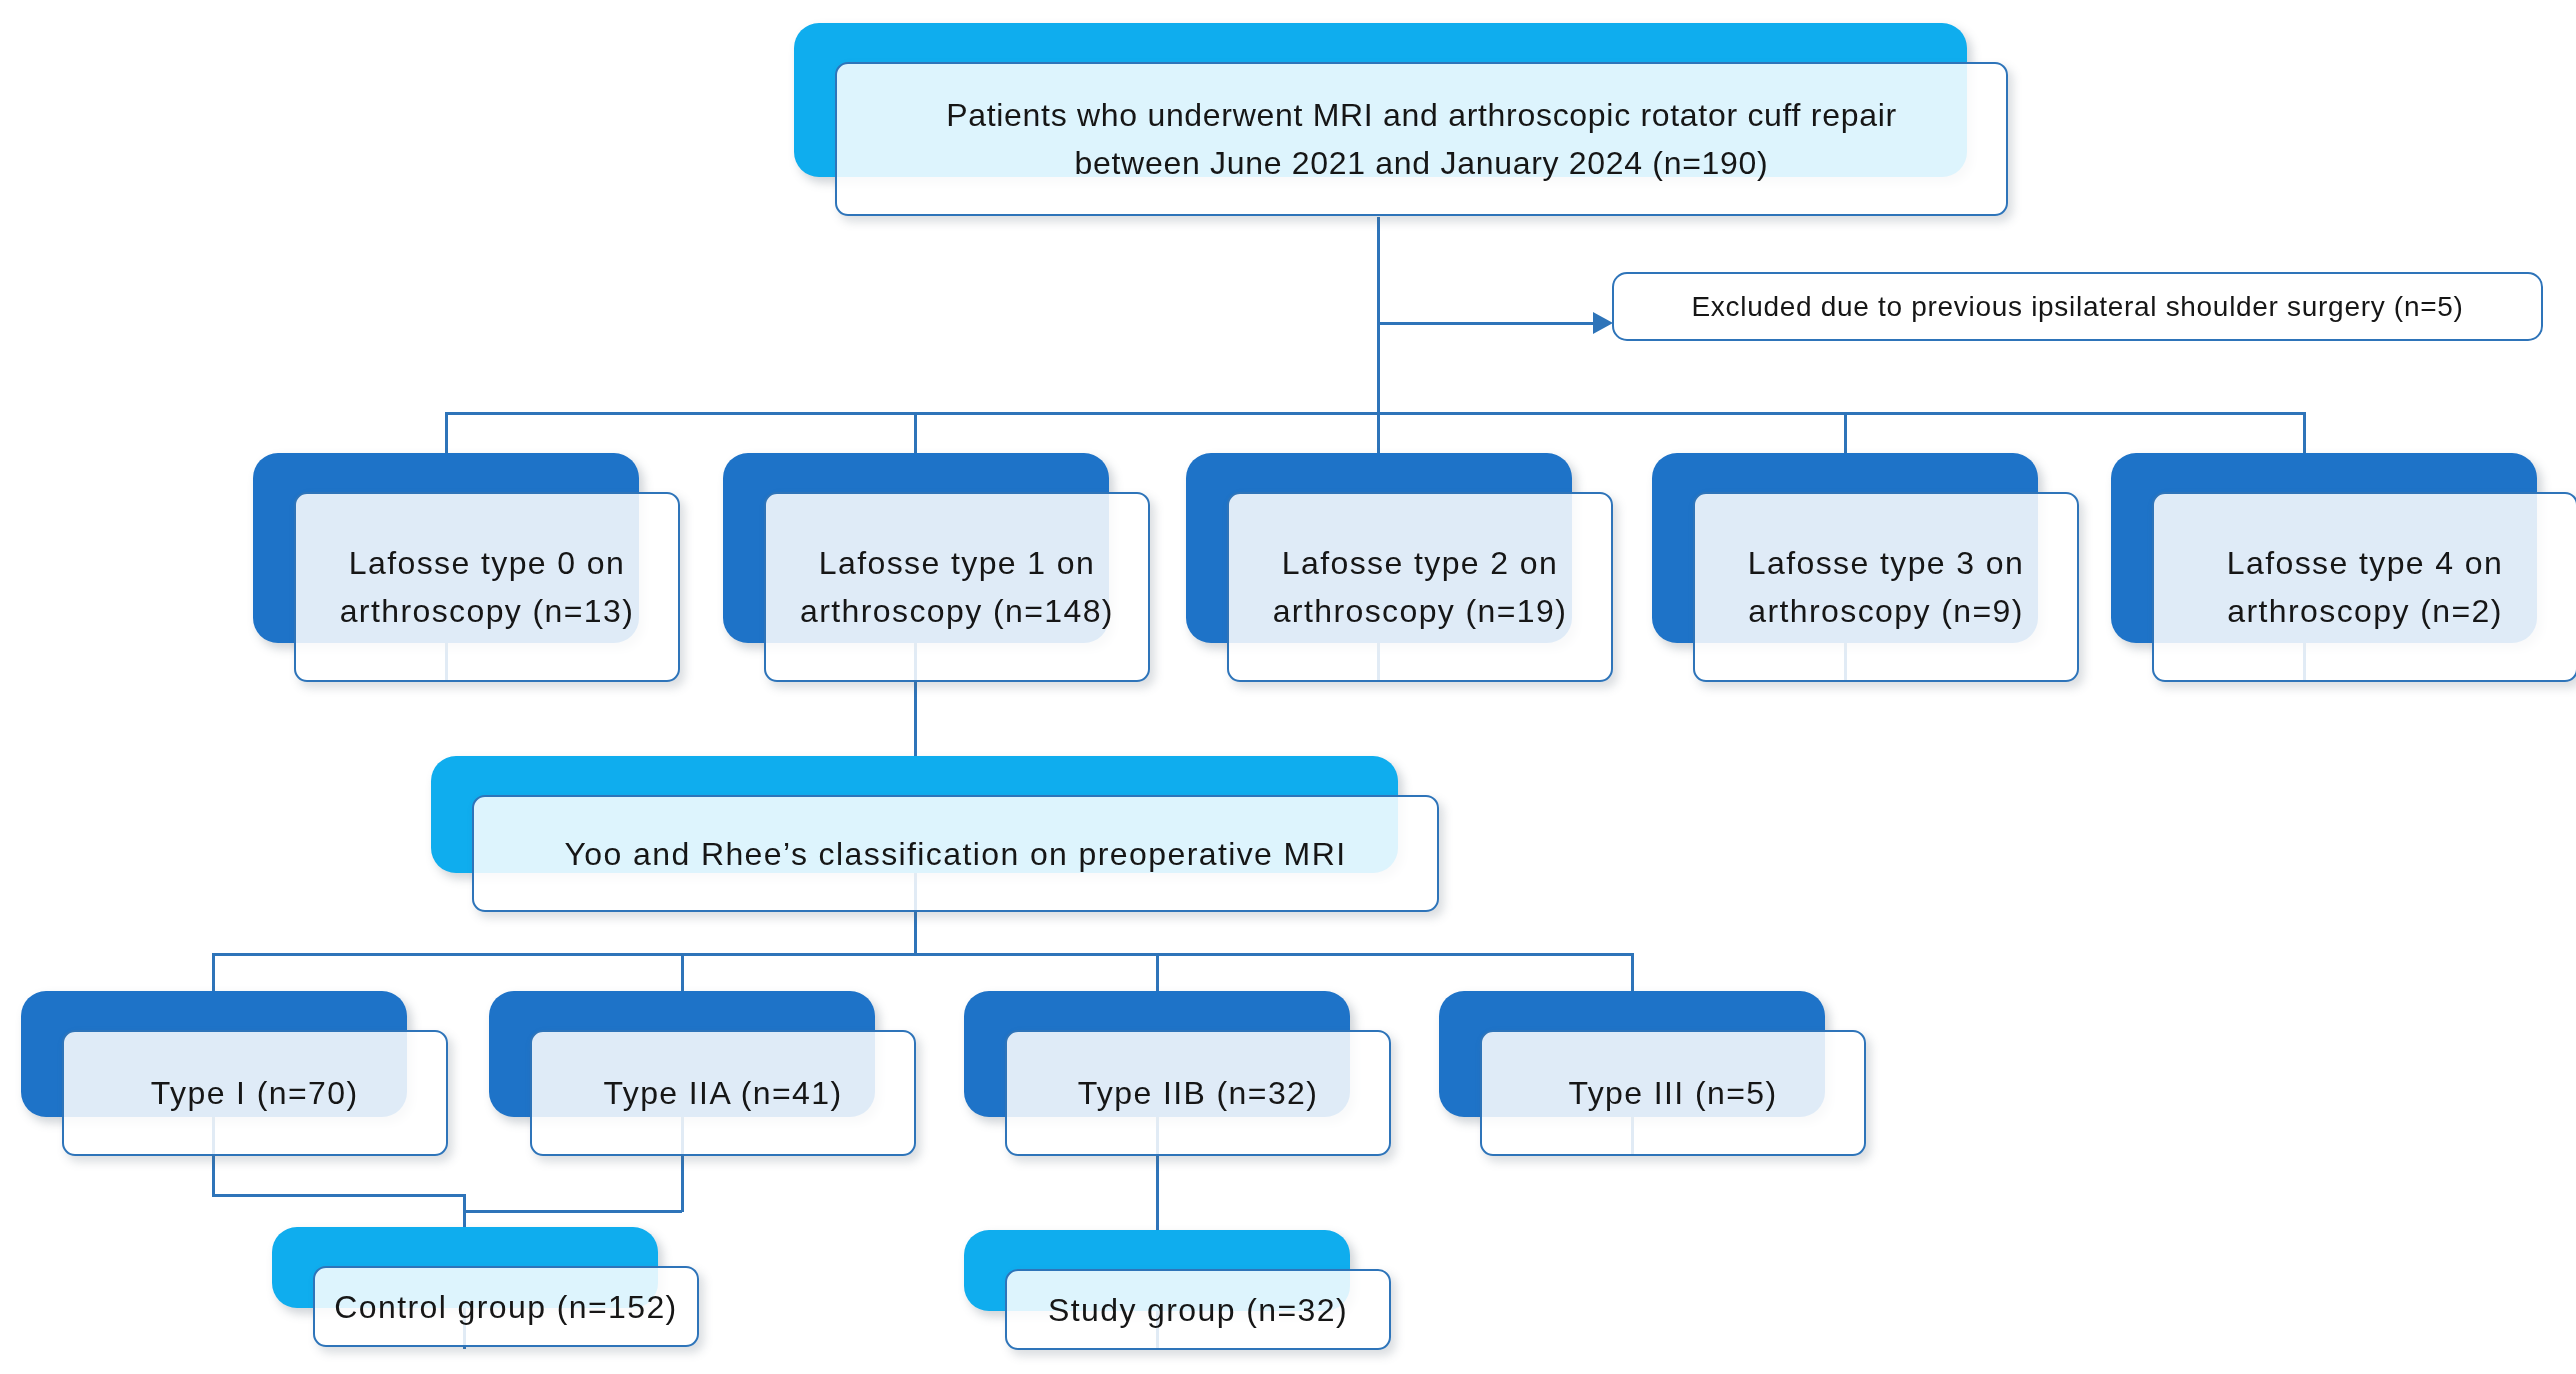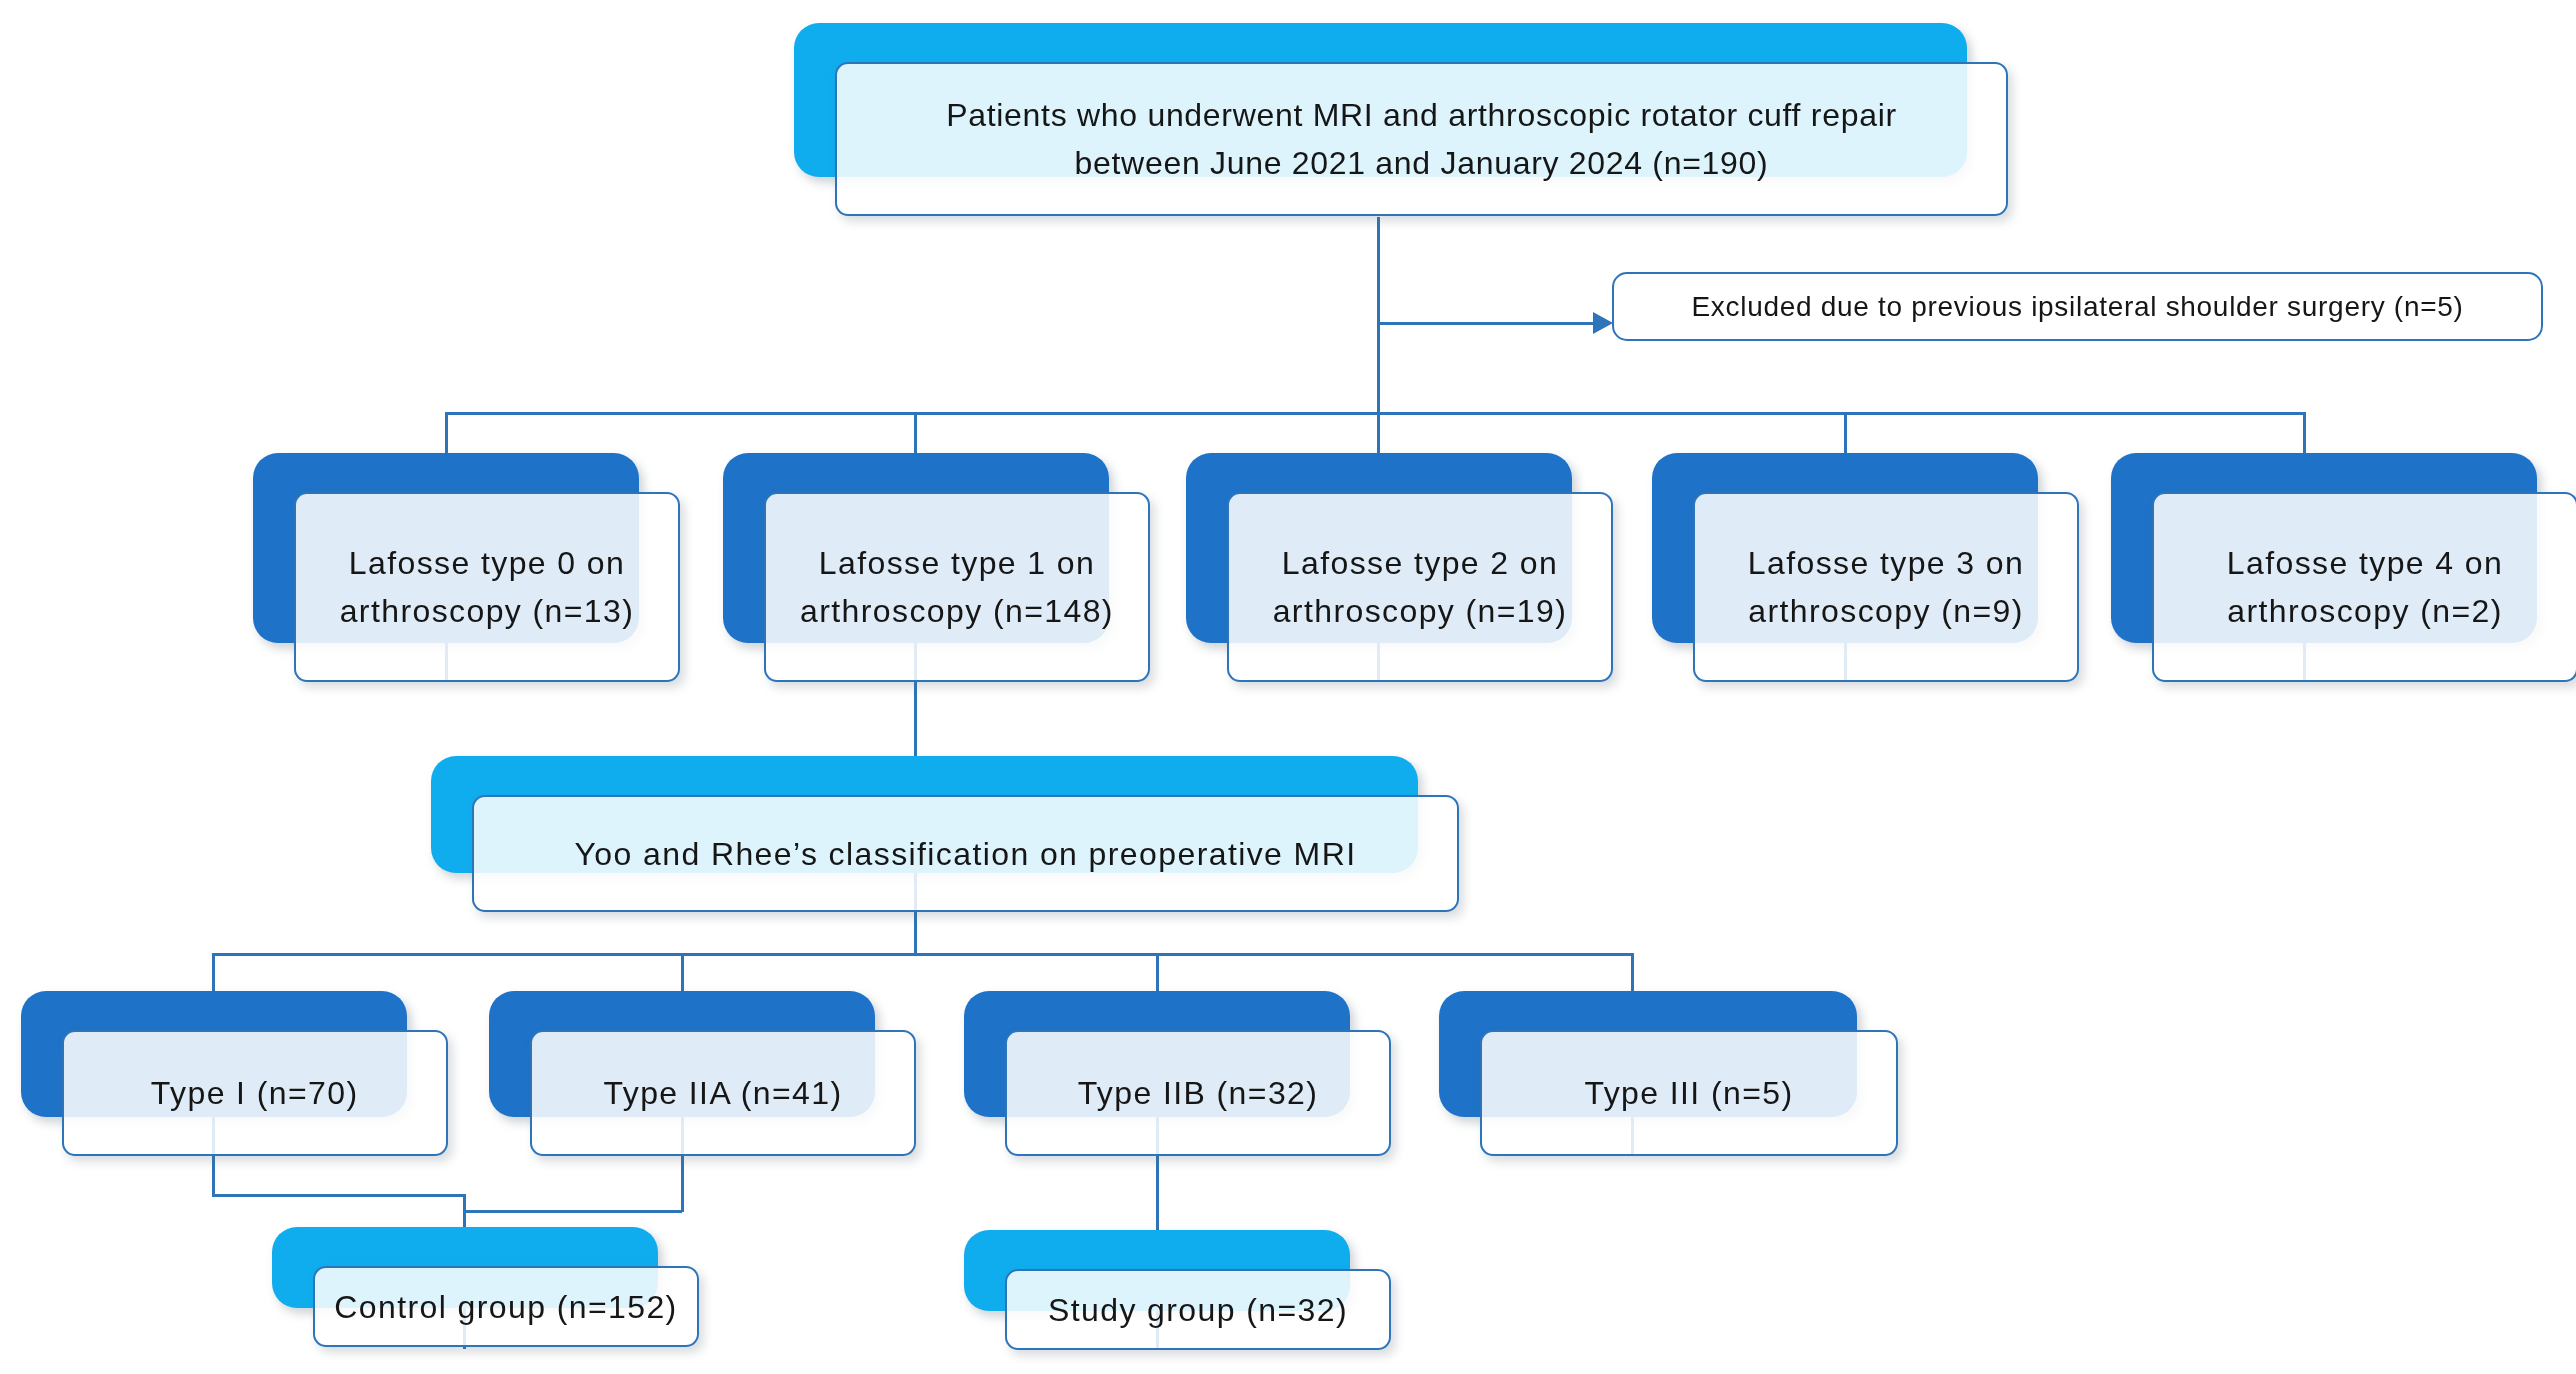--- a/index.html
+++ b/index.html
@@ -126,21 +126,21 @@
     </div>
   </div>
   <div class="node blue" style="left:2111px;top:453px;width:386px;height:190px;padding-left:40px;">
     <div class="back"></div>
     <div class="face">
       <span class="line-txt">Lafosse type 4 on</span>
       <span class="line-txt">arthroscopy (n=2)</span>
     </div>
   </div>
 
-  <div class="node cyan" style="left:431px;top:756px;width:967px;height:117px;padding-left:20px;">
+  <div class="node cyan" style="left:431px;top:756px;width:967px;height:117px;">
     <div class="back"></div>
     <div class="face">
       <span class="line-txt">Yoo and Rhee’s classification on preoperative MRI</span>
     </div>
   </div>
 
   <div class="node blue" style="left:20.7px;top:991px;width:386px;height:126px;">
     <div class="back"></div>
     <div class="face">
       <span class="line-txt">Type I (n=70)</span>
@@ -151,21 +151,21 @@
     <div class="face">
       <span class="line-txt">Type IIA (n=41)</span>
     </div>
   </div>
   <div class="node blue" style="left:964px;top:991px;width:386px;height:126px;">
     <div class="back"></div>
     <div class="face">
       <span class="line-txt">Type IIB (n=32)</span>
     </div>
   </div>
-  <div class="node blue" style="left:1439px;top:991px;width:386px;height:126px;padding-left:32px;">
+  <div class="node blue" style="left:1439px;top:991px;width:386px;height:126px;">
     <div class="back"></div>
     <div class="face">
       <span class="line-txt">Type III (n=5)</span>
     </div>
   </div>
 
   <div class="node cyan" style="left:272px;top:1227px;width:386px;height:81px;">
     <div class="back"></div>
     <div class="face">
       <span class="line-txt">Control group (n=152)</span>

